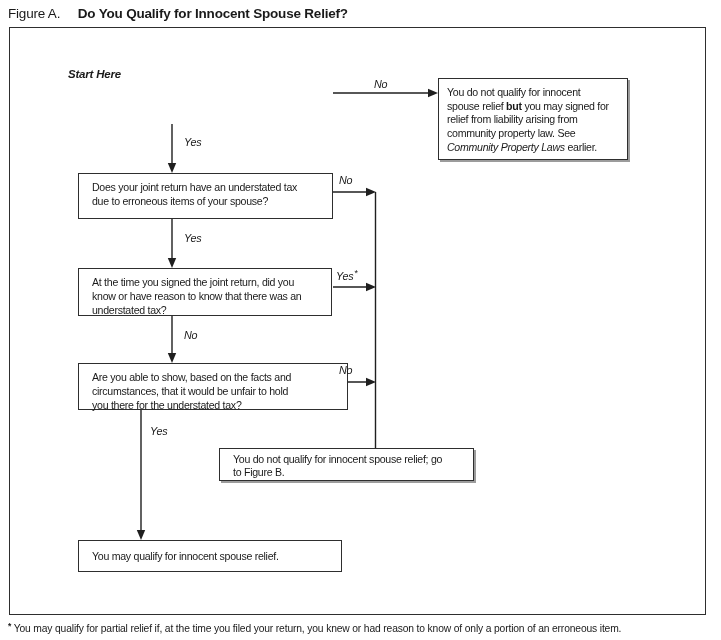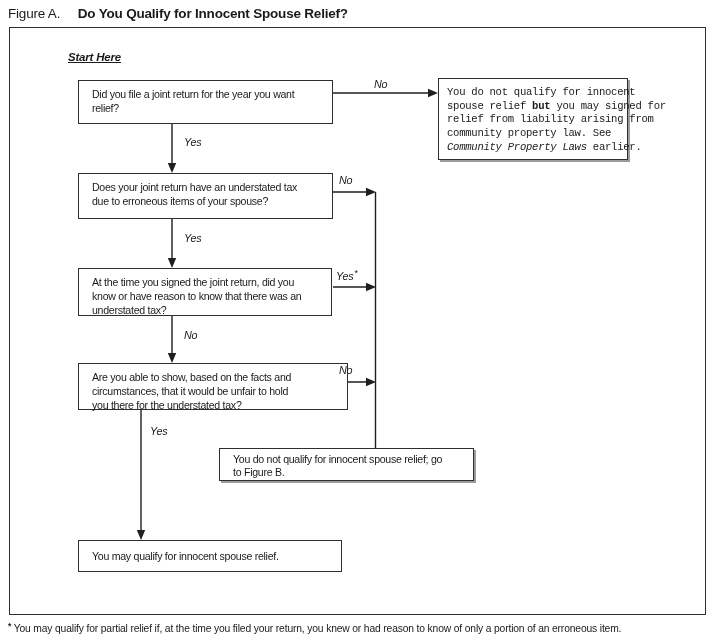--- a/index.html
+++ b/index.html
@@ -5,29 +5,29 @@
   html,body { margin:0; padding:0; background:#ffffff; }
   .stage {
     position:relative; width:721px; height:640px; overflow:hidden;
     background:#ffffff; color:#1a1a1a;
     font-family:"Liberation Sans","DejaVu Sans",sans-serif;
   }
   .title { position:absolute; left:8px; top:6px; font-size:13.5px; letter-spacing:-0.2px; white-space:nowrap; }
   .title .main { font-weight:bold;padding-left:14px; }
   .frame { position:absolute; left:9px; top:27px; width:697px; height:588px; border:1px solid #2e2e2e; box-sizing:border-box; background:#fff; }
   .arrows { position:absolute; left:0; top:0; pointer-events:none; }
-  .start { position:absolute; left:68px; top:51px; font-weight:bold; font-style:italic; font-size:11.5px; letter-spacing:-0.2px;text-decoration:underline; }
+  .start { position:absolute; left:68px; top:68px; font-weight:bold; font-style:italic; font-size:11.5px; letter-spacing:-0.2px; }
   .box { position:absolute; border:1.5px solid #2e2e2e; box-sizing:border-box; background:#fff; font-size:10.6px; letter-spacing:-0.28px; }
   .box .ln { white-space:nowrap; }
   .q  { line-height:14.2px; padding:6px 6px 0 13px; }
   .q1 { left:78px;  top:80px;  width:255px; height:44px; }
   .q2 { left:78px;  top:173px; width:255px; height:46px; }
   .q3 { left:78px;  top:268px; width:254px; height:48px; }
   .q4 { left:78px;  top:363px; width:270px; height:47px; }
-  .resA { left:438px; top:78px;  width:190px; height:82px; line-height:13.7px; padding:7px 4px 0 8px;font-family:Liberation Mono, monospace; }
+  .resA { left:438px; top:78px;  width:190px; height:82px; line-height:13.7px; padding:7px 4px 0 8px; }
   .resB { left:219px; top:448px; width:255px; height:33px; line-height:13.4px; padding:4px 4px 0 13px; }
   .resC { left:78px;  top:540px; width:264px; height:32px; line-height:13px;  padding:9px 4px 0 13px; }
   .shadow { box-shadow:2px 2px 0 #9c9c9c; }
   .b { font-weight:bold; }
   .i { font-style:italic; }
   .lbl { position:absolute; font-style:italic; font-size:10.8px; letter-spacing:-0.2px; white-space:nowrap; }
   .lbl sup { font-size:9px; vertical-align:4px; margin-left:1px; font-style:normal; }
   .lbl-no1  { left:374px; top:78px;  }
   .lbl-yes1 { left:184px; top:136px; }
   .lbl-no2  { left:339px; top:174px; }
@@ -70,24 +70,20 @@
       <polygon points="172,268 167.8,258 176.2,258"></polygon>
       <polygon points="376,287 366,282.8 366,291.2"></polygon>
       <polygon points="172,363 167.8,353 176.2,353"></polygon>
       <polygon points="376,382 366,377.8 366,386.2"></polygon>
       <polygon points="141,540 136.8,530 145.2,530"></polygon>
     </g>
   </svg>
 
   <div class="start">Start Here</div>
 
-  <div class="box q q1">
-    <div class="ln">Did you file a joint return for the year you want</div>
-    <div class="ln">relief?</div>
-  </div>
 
   <div class="box resA shadow">
     <div class="ln">You do not qualify for innocent</div>
     <div class="ln"><span>spouse relief </span><span class="b">but</span><span> you may signed for</span></div>
     <div class="ln">relief from liability arising from</div>
     <div class="ln">community property law. See</div>
     <div class="ln"><span class="i">Community Property Laws</span><span> earlier.</span></div>
   </div>
 
   <div class="box q q2">

